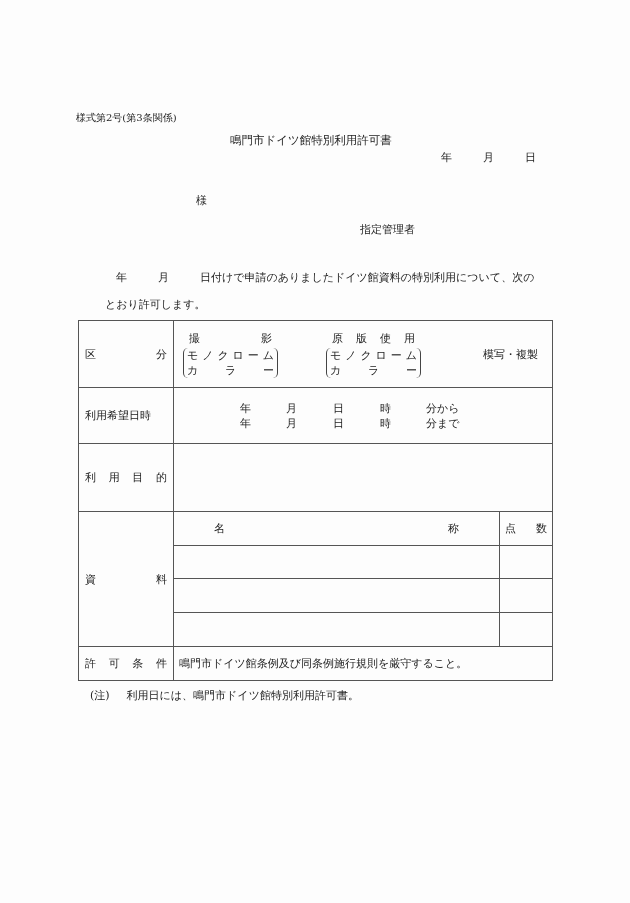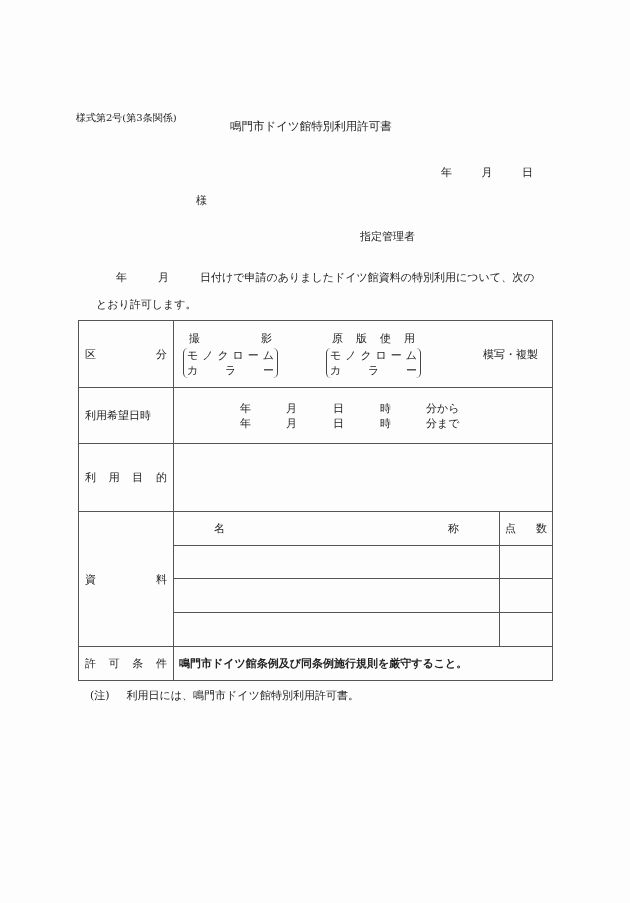--- a/index.html
+++ b/index.html
@@ -23,41 +23,41 @@
       border-radius:5px; padding:0 3px; line-height:15px;
     }
     .bracket-box .row { display:flex; justify-content:space-between; }
     .dt-row { display:flex; line-height:15px; }
     .dt-row span { display:inline-block; }
   </style>
 </head>
 <body>
 
 <div class="abs" style="left:76px;top:80px;font-size:10px;margin-top:33px;">様式第2号(第3条関係)</div>
-<div class="abs" style="left:230px;top:121px;font-size:11.5px;">鳴門市ドイツ館特別利用許可書</div>
-
-<div class="abs" style="left:441px;top:167px;font-family:Liberation Serif, serif;">
+<div class="abs" style="left:230px;top:135px;font-size:11.5px;">鳴門市ドイツ館特別利用許可書</div>
+
+<div class="abs" style="left:441px;top:152px;">
   <span>年</span>
   <span style="display:inline-block;width:24px;"></span>
   <span>月</span>
   <span style="display:inline-block;width:24px;"></span>
   <span>日</span>
 </div>
 
 <div class="abs" style="left:196px;top:195px;">様</div>
-<div class="abs" style="left:360px;top:232px;font-family:Liberation Mono, monospace;">指定管理者</div>
+<div class="abs" style="left:360px;top:224px;">指定管理者</div>
 
 <div class="abs" style="left:116px;top:272px;">
   <span>年</span>
   <span style="display:inline-block;width:24px;"></span>
   <span>月</span>
   <span style="display:inline-block;width:24px;"></span>
   <span>日付けで申請のありましたドイツ館資料の特別利用について、次の</span>
 </div>
-<div class="abs" style="left:96px;top:299px;">とおり許可します。</div>
+<div class="abs" style="left:105px;top:299px;">とおり許可します。</div>
 
 <table class="form">
   <tbody>
       <tr style="height:67px;">
     <td class="label">
       <div class="spread">
             <span>区</span>
             <span>分</span>
           </div>
     </td>
@@ -183,21 +183,21 @@
 
   <tr style="height:34px;">
     <td class="label">
       <div class="spread">
             <span>許</span>
             <span>可</span>
             <span>条</span>
             <span>件</span>
           </div>
     </td>
-    <td colspan="2" style="padding-left:5px;font-weight:bold;">鳴門市ドイツ館条例及び同条例施行規則を厳守すること。</td>
+    <td colspan="2" style="padding-left:5px;">鳴門市ドイツ館条例及び同条例施行規則を厳守すること。</td>
   </tr>
 </tbody>
   </table>
 
 <div class="abs" style="left:90px;top:690px;">
   <span>(注)</span>
   <span style="display:inline-block;width:10px;"></span>
   <span>利用日には、鳴門市ドイツ館特別利用許可書。</span>
 </div>
 

